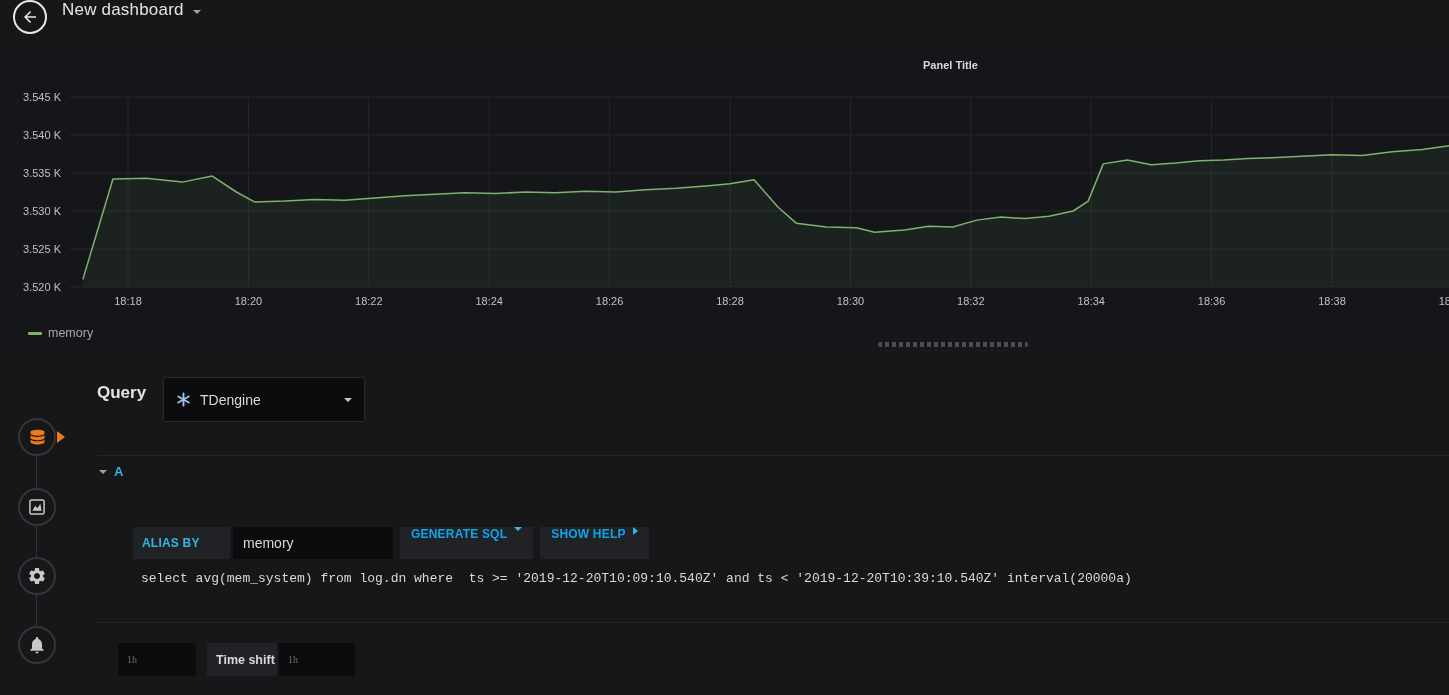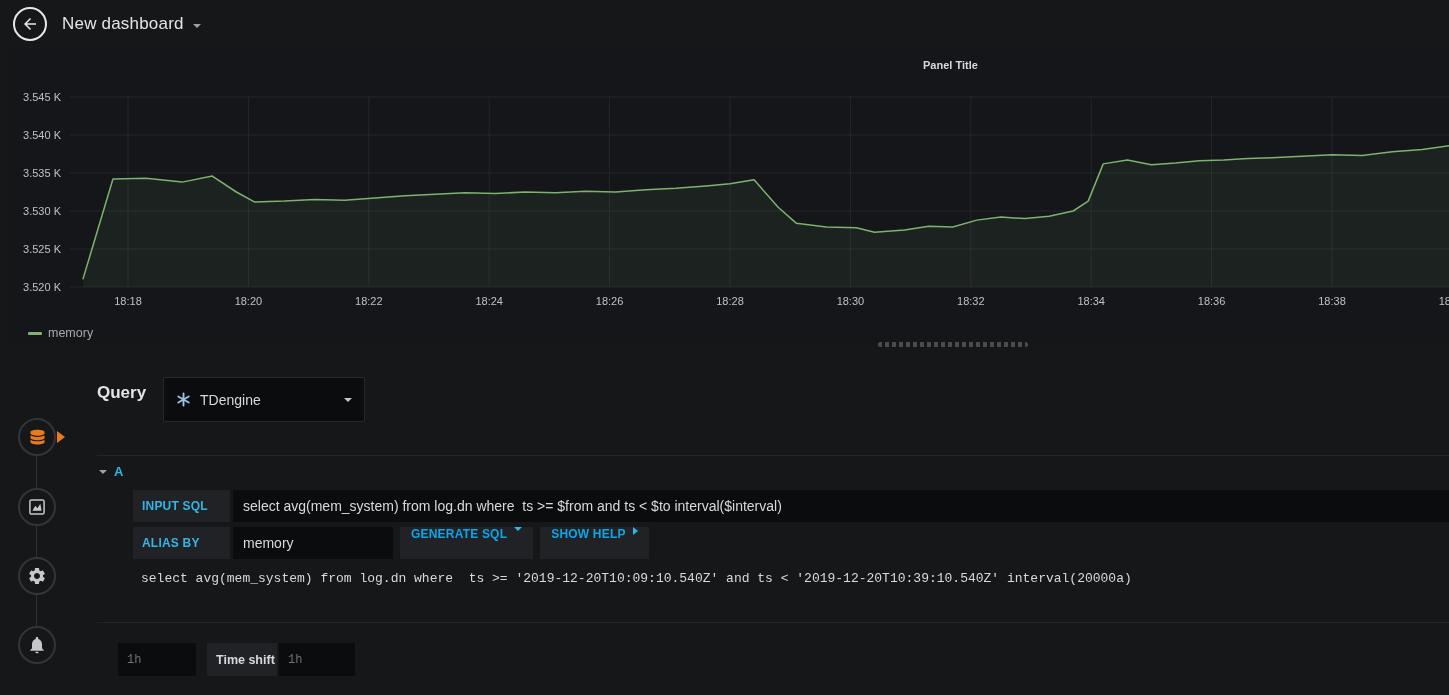--- a/index.html
+++ b/index.html
@@ -1,21 +1,21 @@
 <!DOCTYPE html>
 <html><head>
 <meta charset="utf-8">
 <style>
   *{margin:0;padding:0;box-sizing:border-box}
   html,body{width:1449px;height:695px;background:#161719;font-family:"Liberation Sans",sans-serif;color:#d8d9da;overflow:hidden}
   .stage{position:relative;width:1449px;height:695px}
   svg text{font-family:"Liberation Sans",sans-serif}
 
   
-  .navbar{position:absolute;left:0;top:0;width:1449px;height:48px;display:flex;align-items:center;background:#161719;z-index:5}
+  .navbar{position:absolute;left:0;top:0;width:1449px;height:48px;display:flex;align-items:flex-start;background:#161719;z-index:5}
   .back-btn{width:34px;height:34px;min-width:34px;border:2px solid #e7e8e9;border-radius:50%;margin-left:13px;background:transparent;display:flex;align-items:center;justify-content:center;cursor:pointer}
   .dash-title-wrap{display:flex;align-items:center;margin-left:15px;cursor:pointer}
   .dash-title{font-size:17px;font-weight:500;color:#e3e4e6;letter-spacing:.2px}
   .caret-down{width:0;height:0;border-left:4px solid transparent;border-right:4px solid transparent;border-top:4px solid #9fa1a4;display:inline-block}
   .dash-title-wrap .caret-down{margin-left:9px;margin-top:4px}
 
   
   .panel{position:absolute;left:10px;top:48px;width:1439px;height:297px;background:#141619}
   .chart{position:absolute;left:0;top:0}
   .panel-title{position:absolute;left:913px;top:11px;font-size:11px;font-weight:700;color:#d8d9da;cursor:pointer}
@@ -52,21 +52,21 @@
   .caret-down.blue{border-top-color:#33b5e5}
   .caret-right{width:0;height:0;border-top:4px solid transparent;border-bottom:4px solid transparent;border-left:5px solid #33b5e5;display:inline-block}
 
   .generated-sql{position:absolute;left:66px;top:226px;font-family:Liberation Mono, monospace;font-size:13px;color:#d8d9da;white-space:pre}
 
   .divider2{position:absolute;left:22px;right:0;top:277px;height:1px;background:#222428}
 
   .time-row{position:absolute;left:43px;top:298px;height:33px;display:flex;gap:2px}
   .opt-label{background:#202226;color:#d8d9da;font-size:12.5px;font-weight:700;display:flex;align-items:center;padding-left:9px}
   .opt-label.ml{margin-left:9px}
-  .opt-input{background:#0b0c0e;border:0;outline:none;color:#d8d9da;font-size:12px;padding:0 9px;font-family:Liberation Mono, monospace}
+  .opt-input{background:#0b0c0e;border:0;outline:none;color:#d8d9da;font-size:10px;padding:0 9px;font-family:Liberation Serif, serif}
   input::placeholder{color:#6f7277}
 </style>
 </head>
 <body>
 
 <div class="stage">
 
   <header class="navbar">
     <button class="back-btn">
       <svg width="18" height="18" viewBox="0 0 24 24">
@@ -172,24 +172,20 @@
       </svg>
       <span class="ds-name">TDengine</span>
       <span class="caret-down"></span>
     </div>
 
     <div class="section-a">
       <span class="row-caret"></span>
       <span class="row-id">A</span>
     </div>
 
-    <div class="form-row row-inputsql">
-      <div class="qlabel">INPUT SQL</div>
-      <input class="qinput sql-input" type="text" value="select avg(mem_system) from log.dn where  ts &gt;= $from and ts &lt; $to interval($interval)" style="">
-    </div>
 
     <div class="form-row row-alias">
       <div class="qlabel">ALIAS BY</div>
       <input class="qinput alias-input" type="text" value="memory" style="">
       <div class="btn-blue">
         <span>GENERATE SQL</span>
         <span class="caret-down blue"></span>
       </div>
       <div class="btn-blue">
         <span>SHOW HELP</span>

